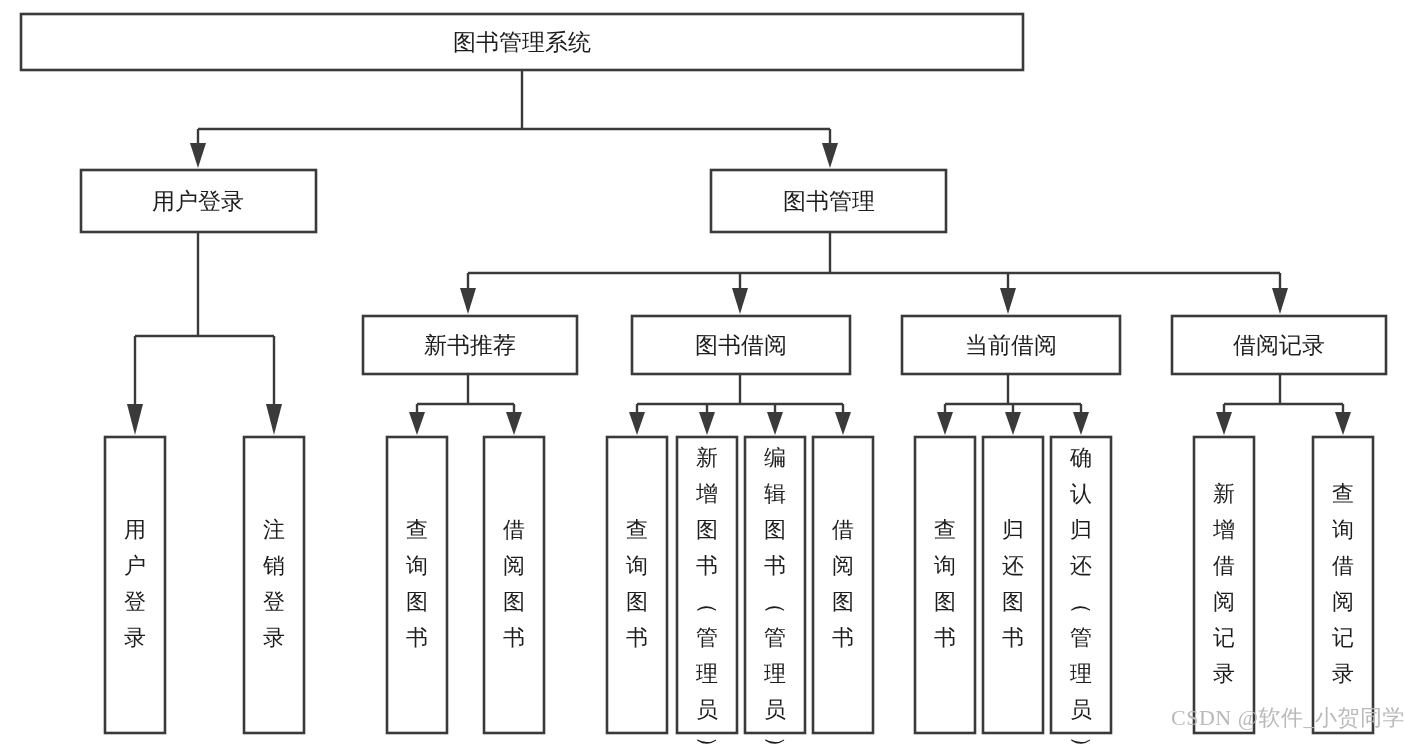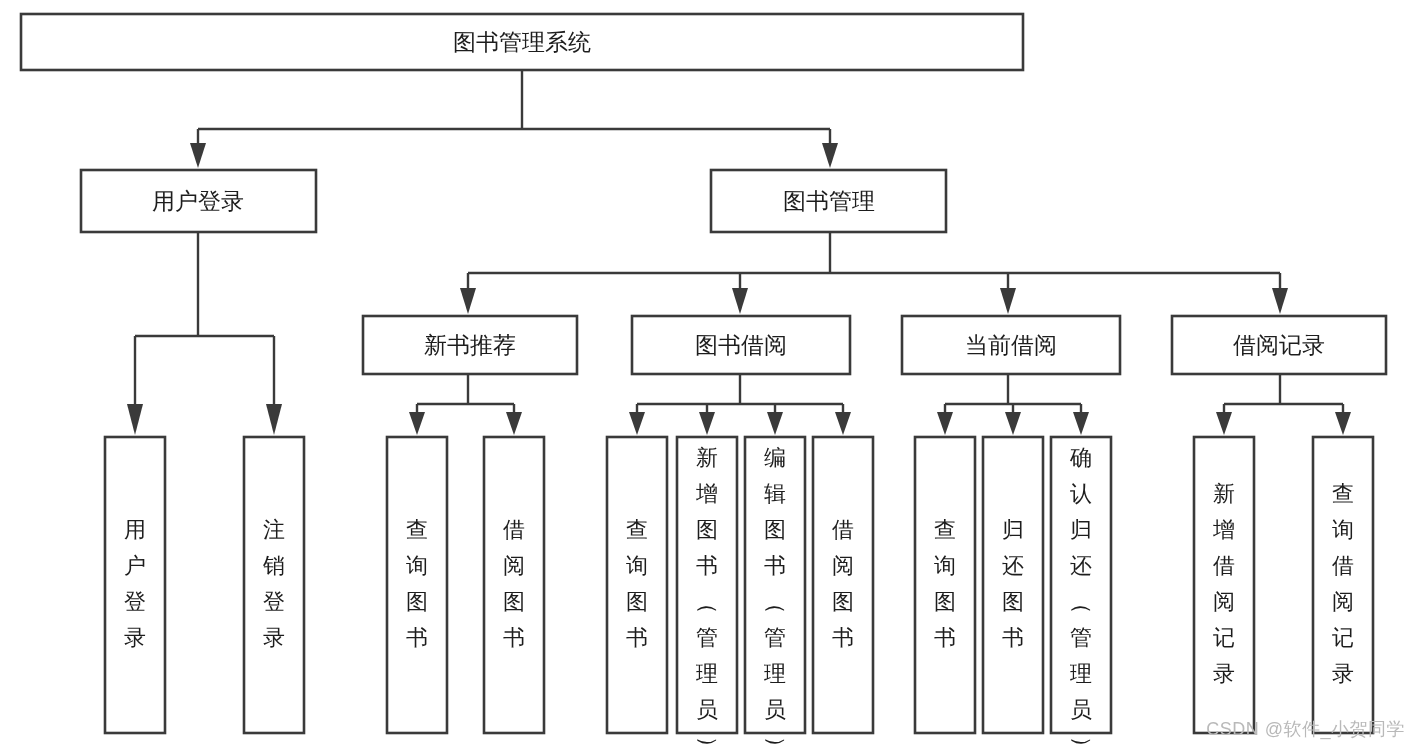--- a/index.html
+++ b/index.html
@@ -63,24 +63,24 @@
   }
   .leaf-label {
     fill: #1d1d1d;
     font-family: "DejaVu Sans", "Liberation Sans", sans-serif;
     font-size: 22px;
     text-anchor: middle;
   }
   .watermark {
     position: absolute;
     right: 8px;
-    bottom: 6px;
+    bottom: 14px;
     color: #b9b9b9;
-    font-size: 18px;
-    font-family: Liberation Sans, sans-serif;
+    font-size: 22px;
+    font-family: Liberation Serif, serif;
     letter-spacing: 0.5px;
     white-space: nowrap;
     user-select: none;
   }
 </style>
 </head>
 <body>
 
 <div id="diagram-root">
 

